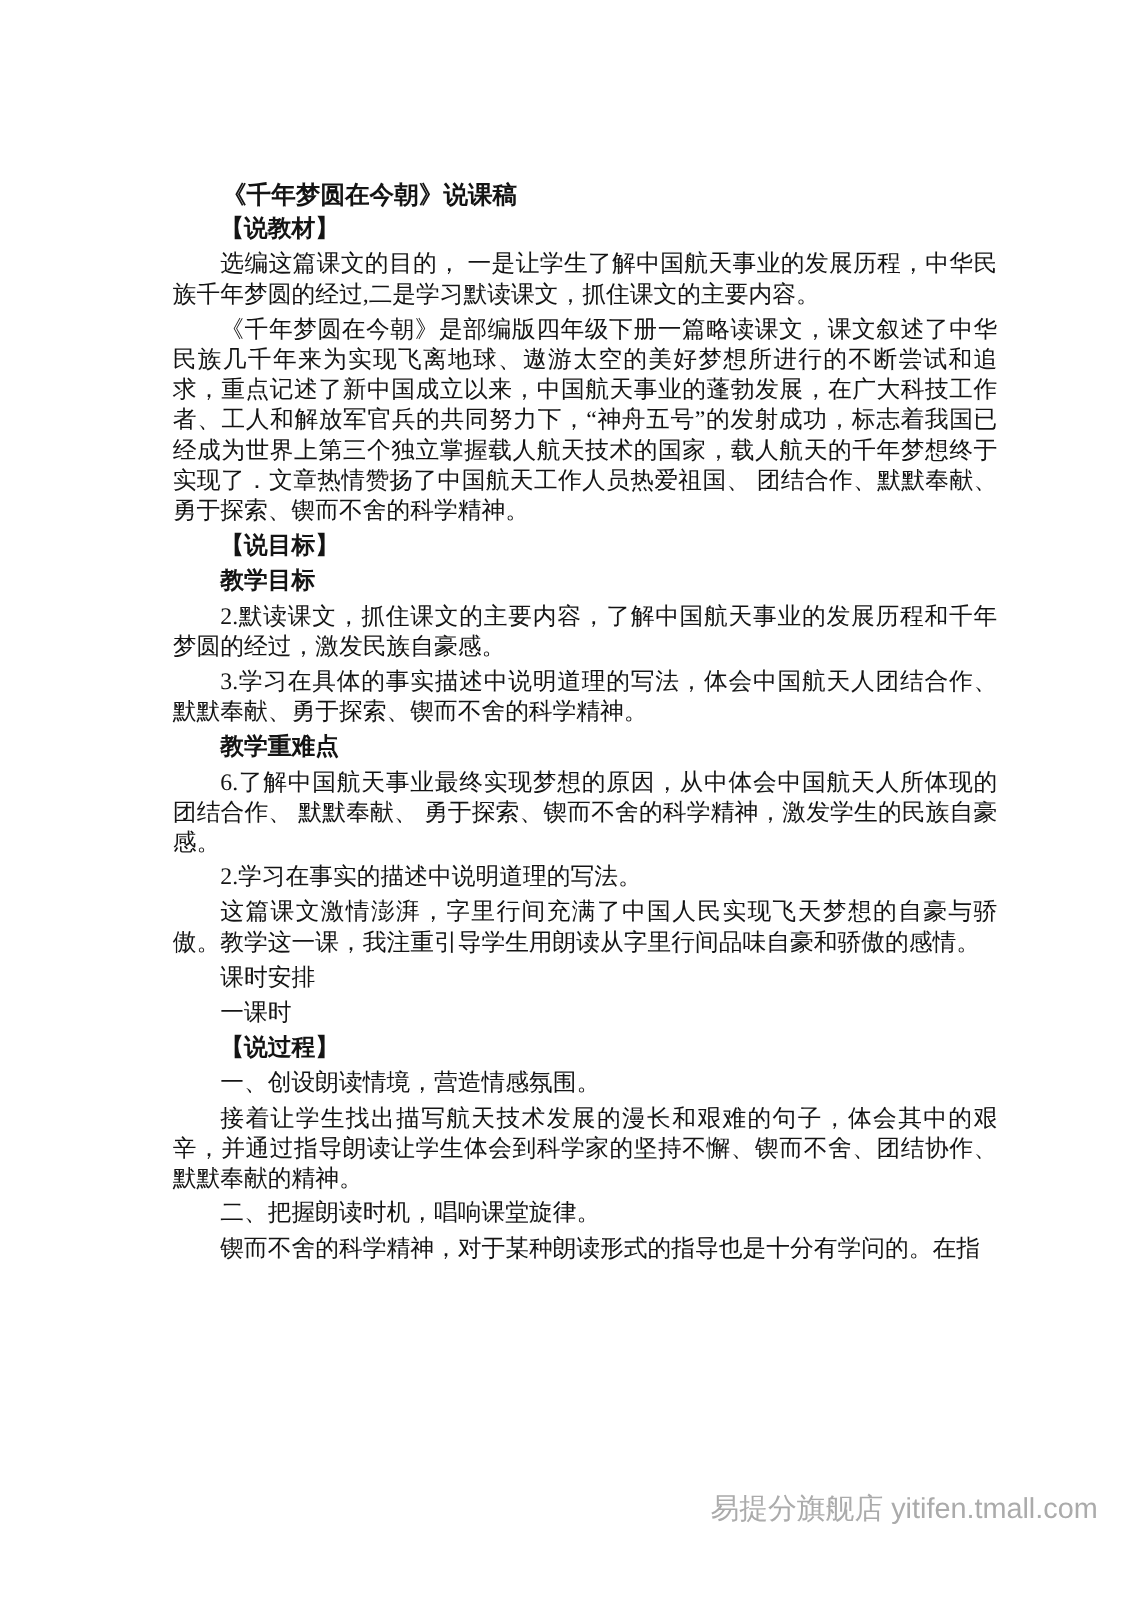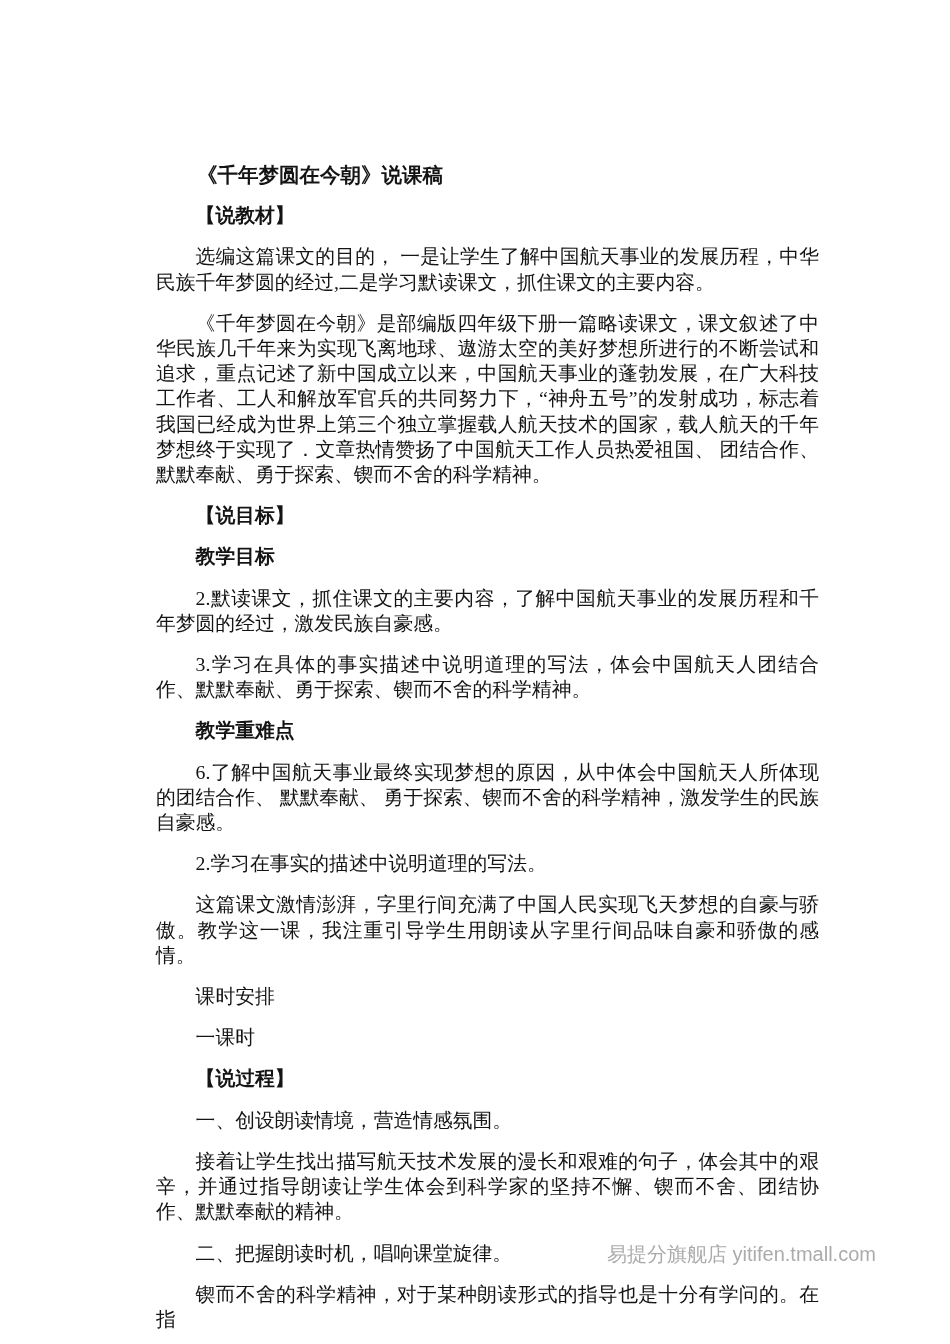--- a/index.html
+++ b/index.html
@@ -18,45 +18,45 @@
   }
   .content {
     position: absolute;
     left: 140px;
     top: 146px;
     width: 695px;
     font-size: 19.8px;
     line-height: 25.2px;
   }
   .content p {
-    margin: 16px;
+    margin: 4px;
     text-align: justify;
     text-indent: 2em;
   }
   .doc-title {
     text-align: center;
     text-indent: 0;
     font-weight: 700;
     font-family: "Liberation Sans", sans-serif;
     font-size: 20.5px;
     line-height: 25.2px;
     margin: 0;
   }
   .bracket-heading,
   .sub-heading {
     font-weight: 700;
     font-family: "Liberation Sans", sans-serif;
     text-align: left;
   }
   .watermark {
     position: absolute;
-    left: 607px;
+    left: 592px;
     top: 1241px;
     font-family: "Liberation Sans", sans-serif;
-    font-size: 20px;
+    font-size: 24px;
     color: #ababab;
     white-space: nowrap;
   }
 </style>
 </head>
 <body>
 
 <div class="page">
   <div class="content">
 

